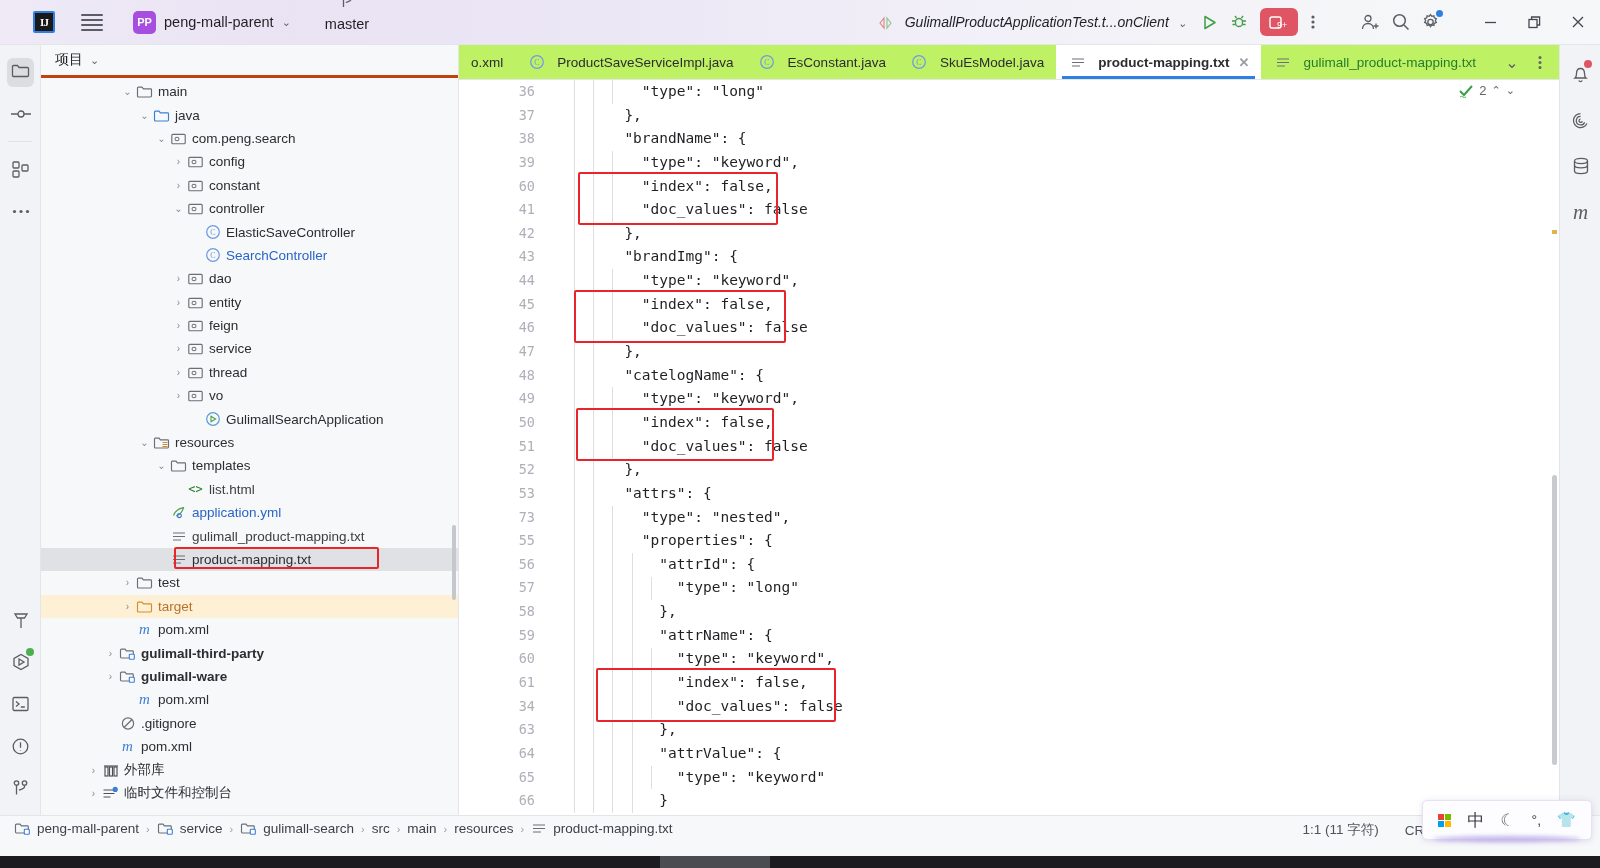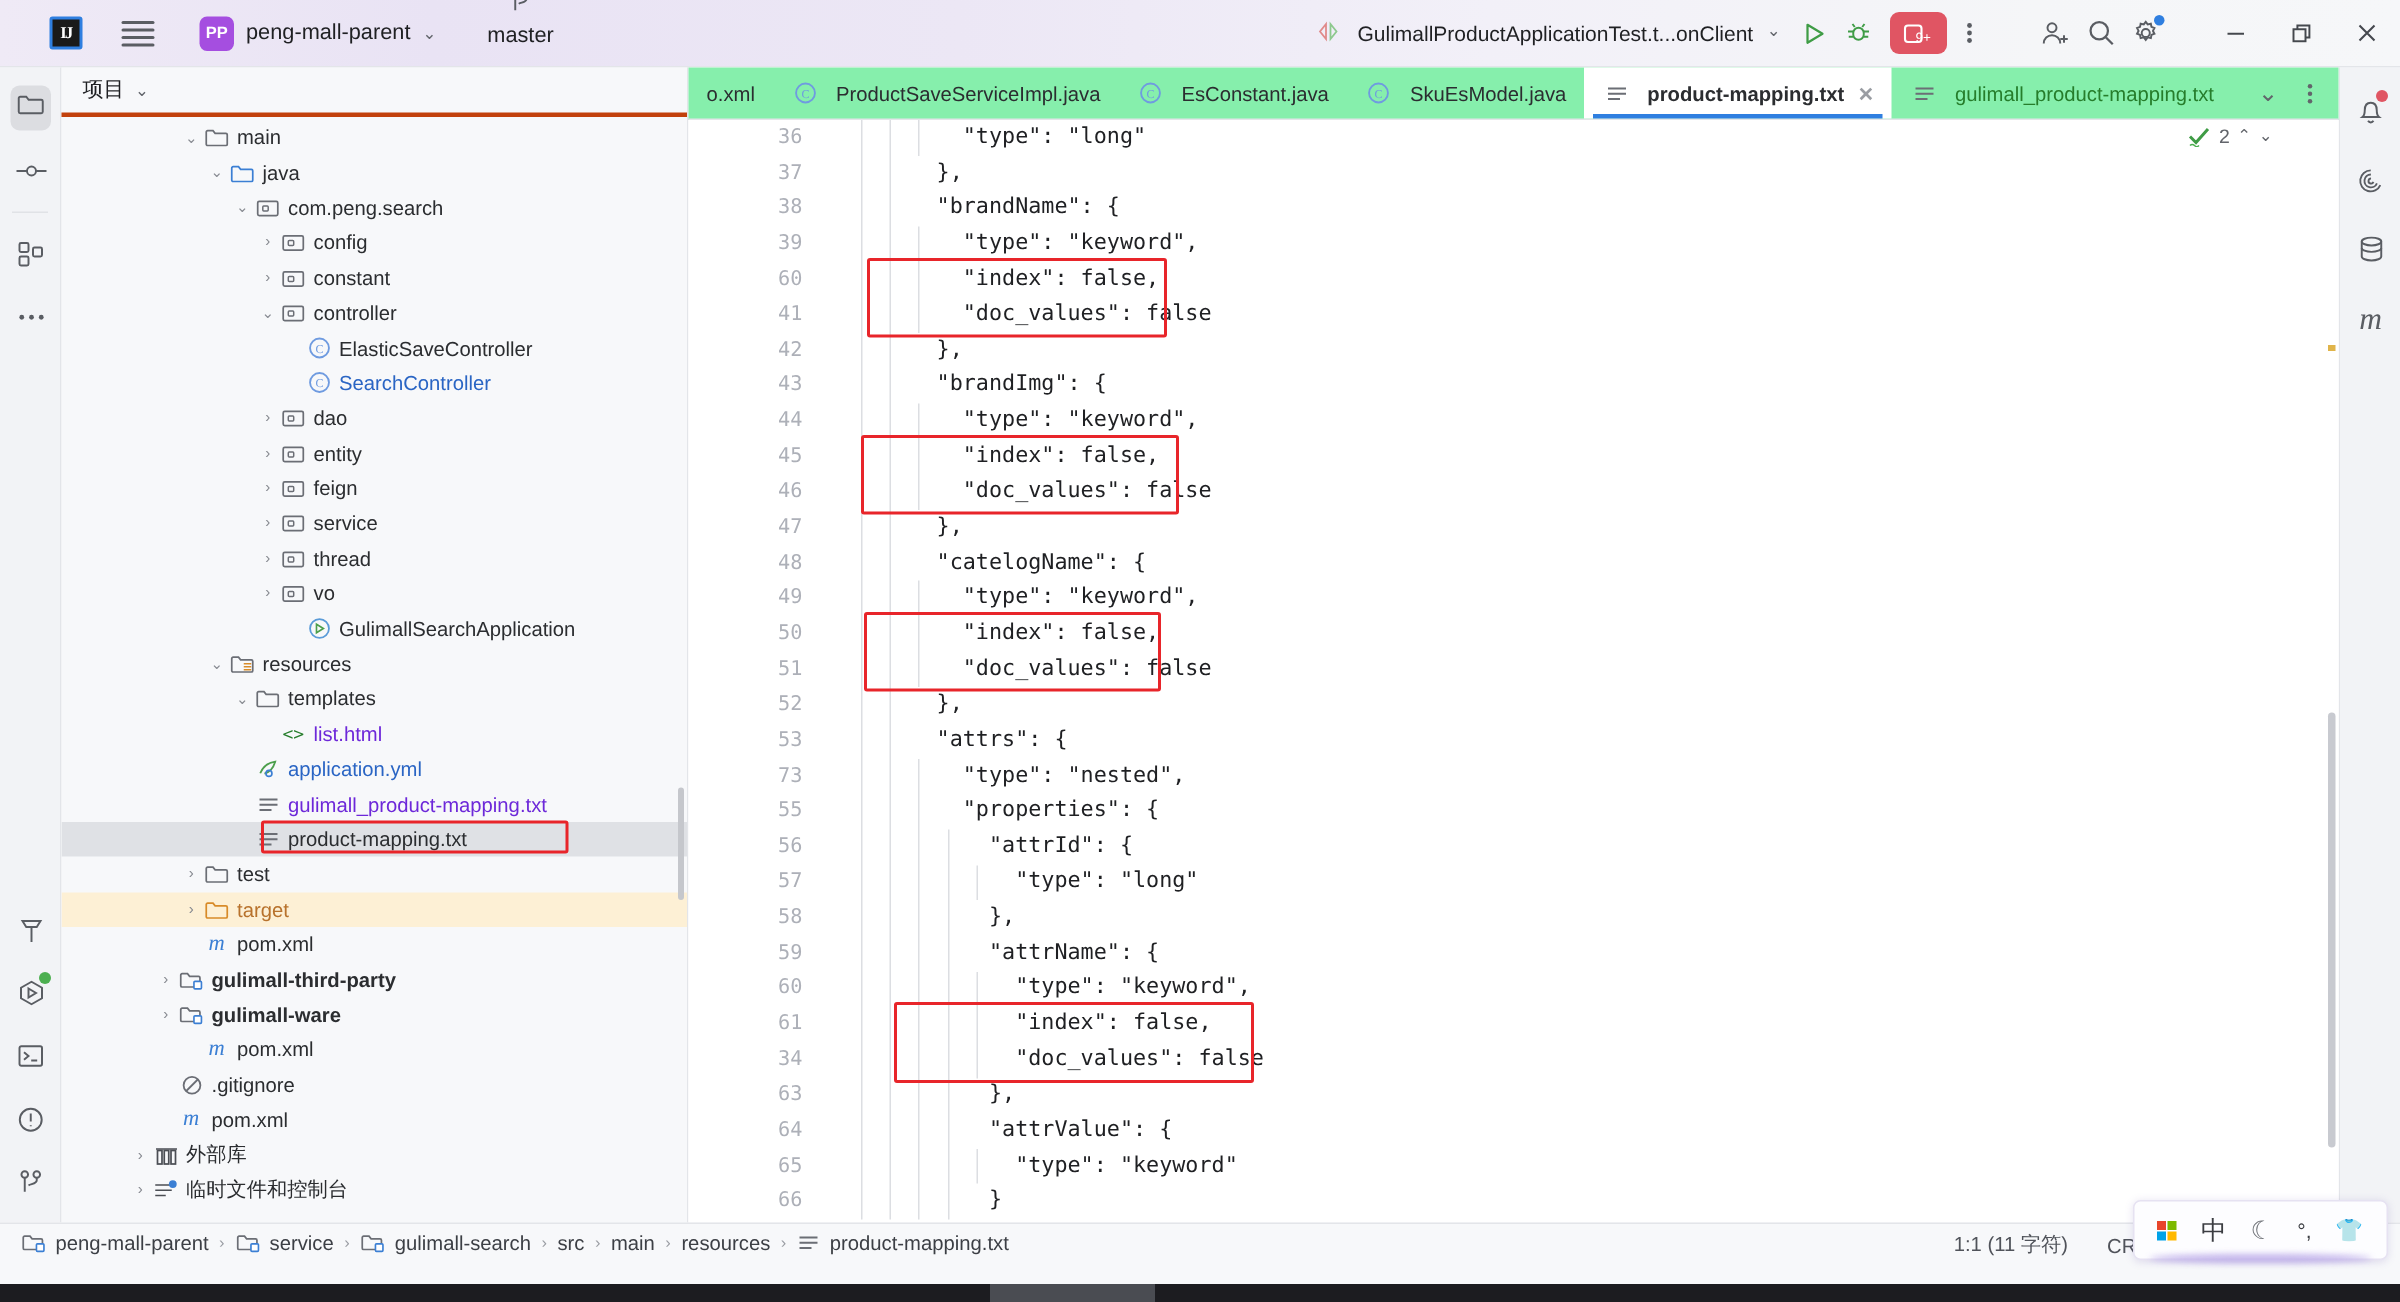--- a/index.html
+++ b/index.html
@@ -38,21 +38,21 @@
   .proj-badge {
     width: 23px; height: 23px; border-radius: 5px; background: #a54ee0;
     color: #fff; font-size: 11px; font-weight: bold;
     display: flex; align-items: center; justify-content: center;
   }
   .proj-name { font-size: 14.5px; color: #1f2023; }
   .chev { color: #62656b; font-size: 11px; }
   .branch-chip { display: flex; align-items: center; gap: 7px; margin-left: 22px; cursor: pointer; padding: 3px 6px; border-radius: 5px; flex-direction: column;}
   .branch-name { font-size: 14.5px; color: #1f2023; }
   .tb-spacer { flex: 1; }
-  .runcfg { display: flex; align-items: flex-start; gap: 9px; cursor: pointer; padding: 3px 7px; border-radius: 5px; }
+  .runcfg { display: flex; align-items: flex-end; gap: 9px; cursor: pointer; padding: 3px 7px; border-radius: 5px; font-style: italic; }
   .runcfg-text { font-size: 14px; color: #1f2023; }
   .tb-icon { width: 30px; height: 30px; display:flex; align-items:center; justify-content:center; cursor:pointer; border-radius:5px; }
   .badge-red {
     width: 38px; height: 28px; background: #e05563; border-radius: 6px;
     display:flex; align-items:center; justify-content:center; cursor:pointer;
     margin-left: 6px;
   }
   .gear-dot { position: relative; }
   .gear-dot::after {
     content:''; position:absolute; right:3px; top:3px; width:7px; height:7px;
@@ -89,35 +89,35 @@
     padding-left: 14px; border-bottom: 3px solid #c2410c;
   }
   .proj-header .t { font-size: 14px; color:#1f2023; }
   .tree { flex:1; overflow:hidden; padding-top: 2px; position: relative; font-size: 13.5px; }
   .trow { height: 23.4px; display:flex; align-items:center; white-space:nowrap; cursor:pointer; }
   .trow.sel { background: #dfe1e5; }
   .trow.hl-target { background: #fdf0d5; }
   .arrow { width: 15px; text-align:center; color:#878a91; font-size:10px; flex-shrink:0; }
   .ticon { width: 19px; display:flex; align-items:center; justify-content:center; flex-shrink:0; margin-right:4px; }
   .tlabel { color:#2b2d30; }
-  .tlabel.green { color: #6d28d9; }
+  .tlabel.green { color: #404040; }
   .tlabel.blue { color: #2a65c4; }
   .tlabel.orange { color: #b8722c; }
   .tlabel.bold { font-weight: bold; }
   .redbox-tree {
     position:absolute; border: 2.5px solid #e8252a; border-radius: 2px; pointer-events:none;
   }
   .tree-scroll {
     position:absolute; right:2px; top:480px; width:4px; height:75px; background:#c5c7cc; border-radius:2px;
   }
 
   
   .editorarea { position:absolute; left:459px; top:45px; width:1100px; height:770px; background:#fff; }
   .tabbar {
-    height: 35px; background:#86efac; display:flex; align-items:stretch;
+    height: 35px; background:#bef264; display:flex; align-items:stretch;
     border-bottom:1px solid #e3e5e9; position:relative;
   }
   .etab {
     display:flex; align-items:center; gap:7px; padding: 0 12px; cursor:pointer;
     font-size:13.5px; color:#2b2d30; position:relative; white-space:nowrap;
   }
   .etab.active { background:#fff; font-weight:bold; }
   .etab.active::after {
     content:''; position:absolute; left:6px; right:6px; bottom:0; height:3px; background:#2f7fe0;
   }

